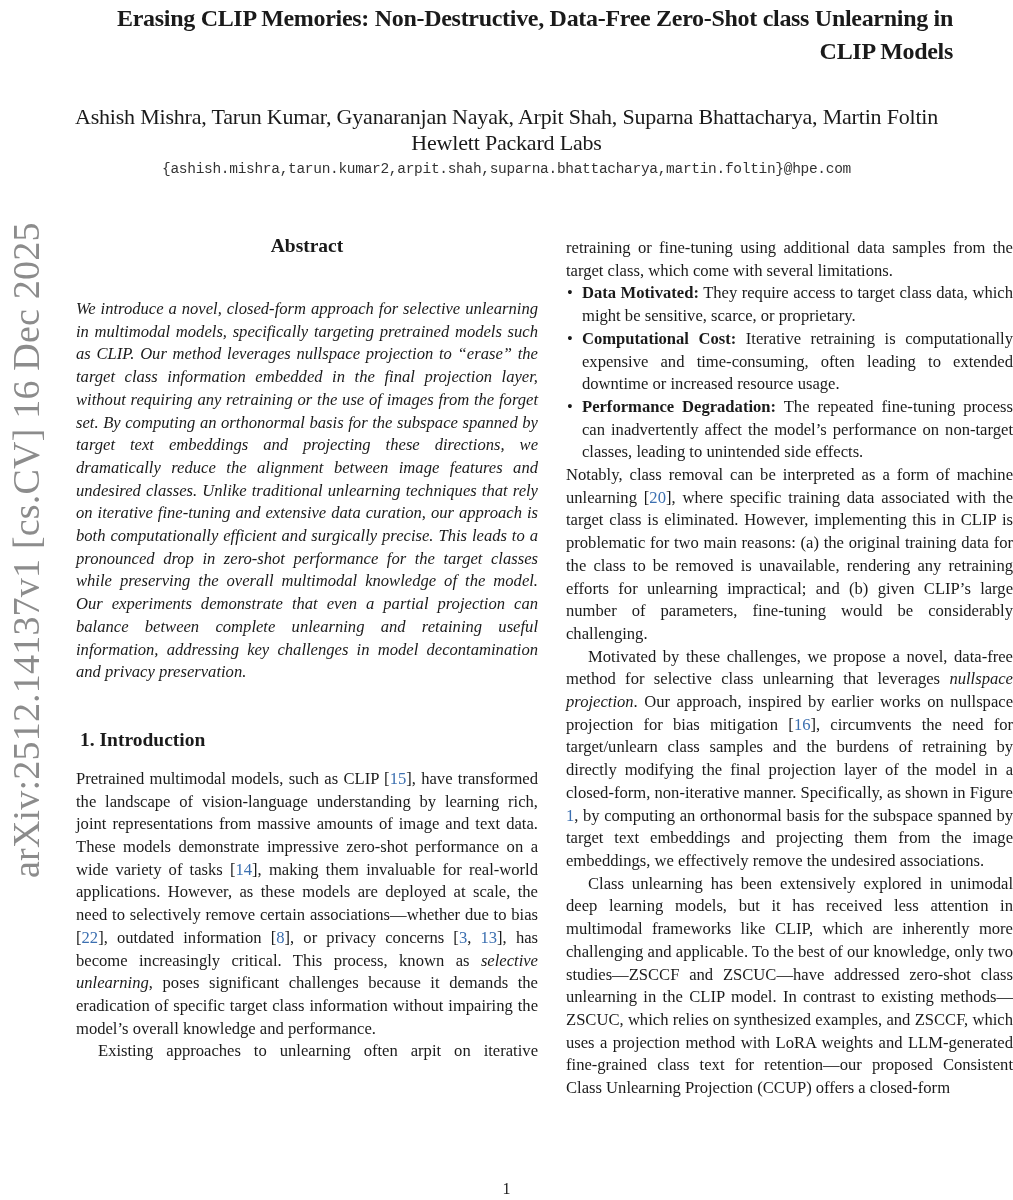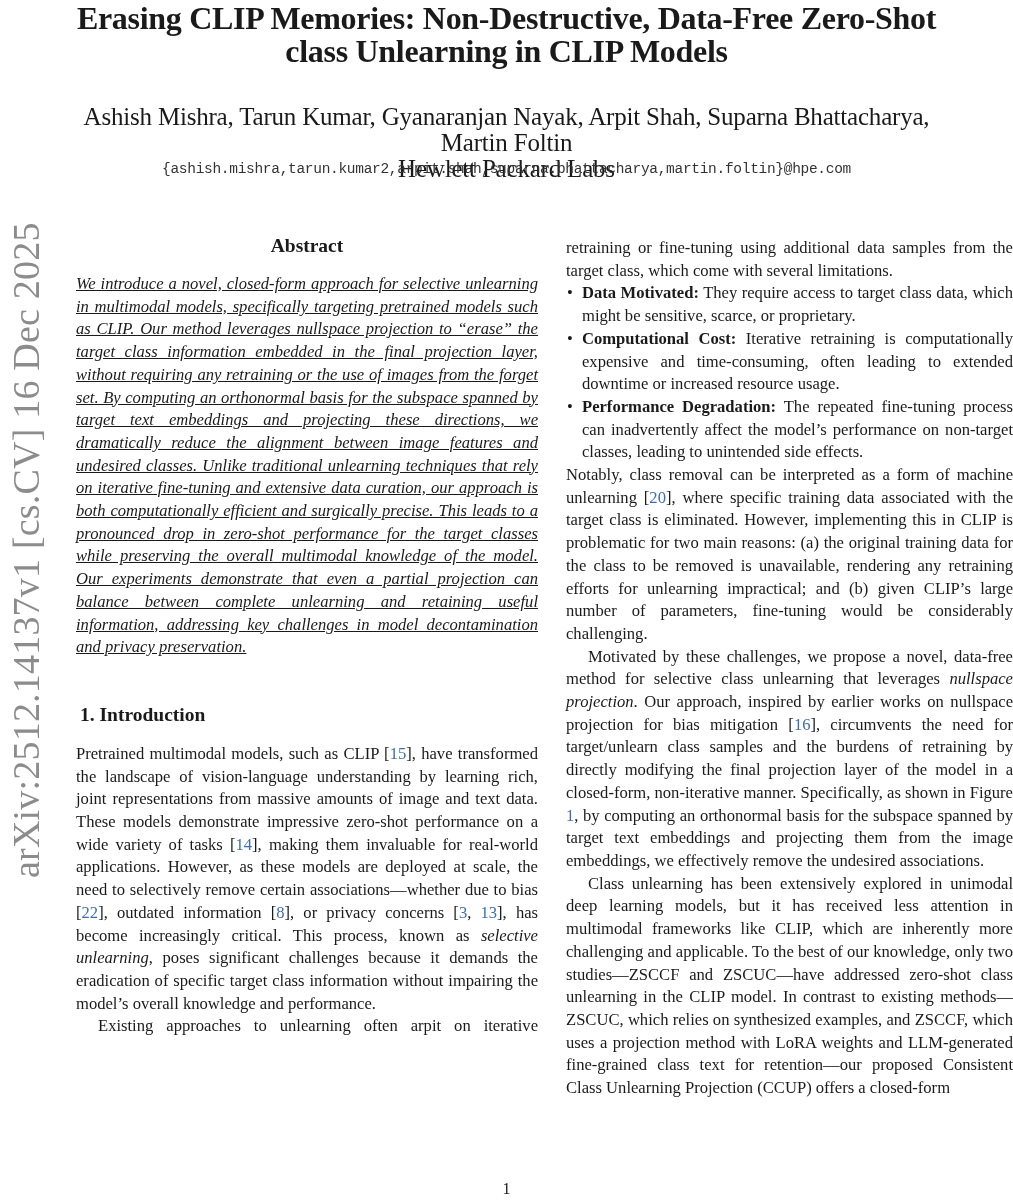--- a/index.html
+++ b/index.html
@@ -2,44 +2,44 @@
 <html><head>
 <meta charset="utf-8">
 <style>
   html, body { margin: 0; padding: 0; background: #ffffff; }
   body {
     width: 1013px; height: 1200px; position: relative; overflow: hidden;
     font-family: "Liberation Serif", "DejaVu Serif", serif; color: #1a1a1a;
   }
   .title {
     position: absolute; left: 60px; width: 893px; top: 2px;
-    text-align: center; font-weight: bold; font-size: 32px; line-height: 33px;
+    text-align: right; font-weight: bold; font-size: 24px; line-height: 33px;
     letter-spacing: -0.3px;
   }
   .authors {
     position: absolute; left: 60px; width: 893px; top: 104px;
-    text-align: center; font-size: 25px; line-height: 26px; letter-spacing: -0.2px;
+    text-align: center; font-size: 22px; line-height: 26px; letter-spacing: -0.2px;
   }
   .email {
     position: absolute; left: 60px; width: 893px; top: 161px;
     text-align: center; font-family: "Liberation Mono", "DejaVu Sans Mono", monospace;
     font-size: 14.5px; color: #333; letter-spacing: -0.3px;
   }
   .arxiv {
     position: absolute; left: 4px; top: 878px;
     transform-origin: 0 0; transform: rotate(-90deg);
     font-size: 38px; color: #8c8c8c; white-space: nowrap; letter-spacing: 0.2px;
   }
   .col { position: absolute; font-size: 16.6px; line-height: 22.7px; }
   .col-left { left: 76px; width: 462px; }
   .col-right { left: 566px; width: 447px; }
   .abstract-heading {
     text-align: center; font-weight: bold; font-size: 19.5px; margin: 0; line-height: 24px;
   }
-  .abstract-body { font-style: italic; text-align: justify; margin-top: 15px; text-decoration: underline; }
+  .abstract-body { font-style: italic; text-align: justify; margin-top: 40px; }
   .section-heading { font-weight: bold; font-size: 19.5px; margin: 4px; line-height: 24px; }
   p { margin: 0; text-align: justify; hyphens: auto; }
   .indent { text-indent: 22px; }
   .cite { color: #3b6fb0; margin-top: 32px; }
   ul.bullets { list-style: none; margin: 0; padding: 0; }
   ul.bullets li { position: relative; padding-left: 16px; text-align: justify; }
   ul.bullets li .dot { position: absolute; left: 1px; top: 0; }
   .bold { font-weight: bold; }
   .it { font-style: italic; }
   .page-num {

